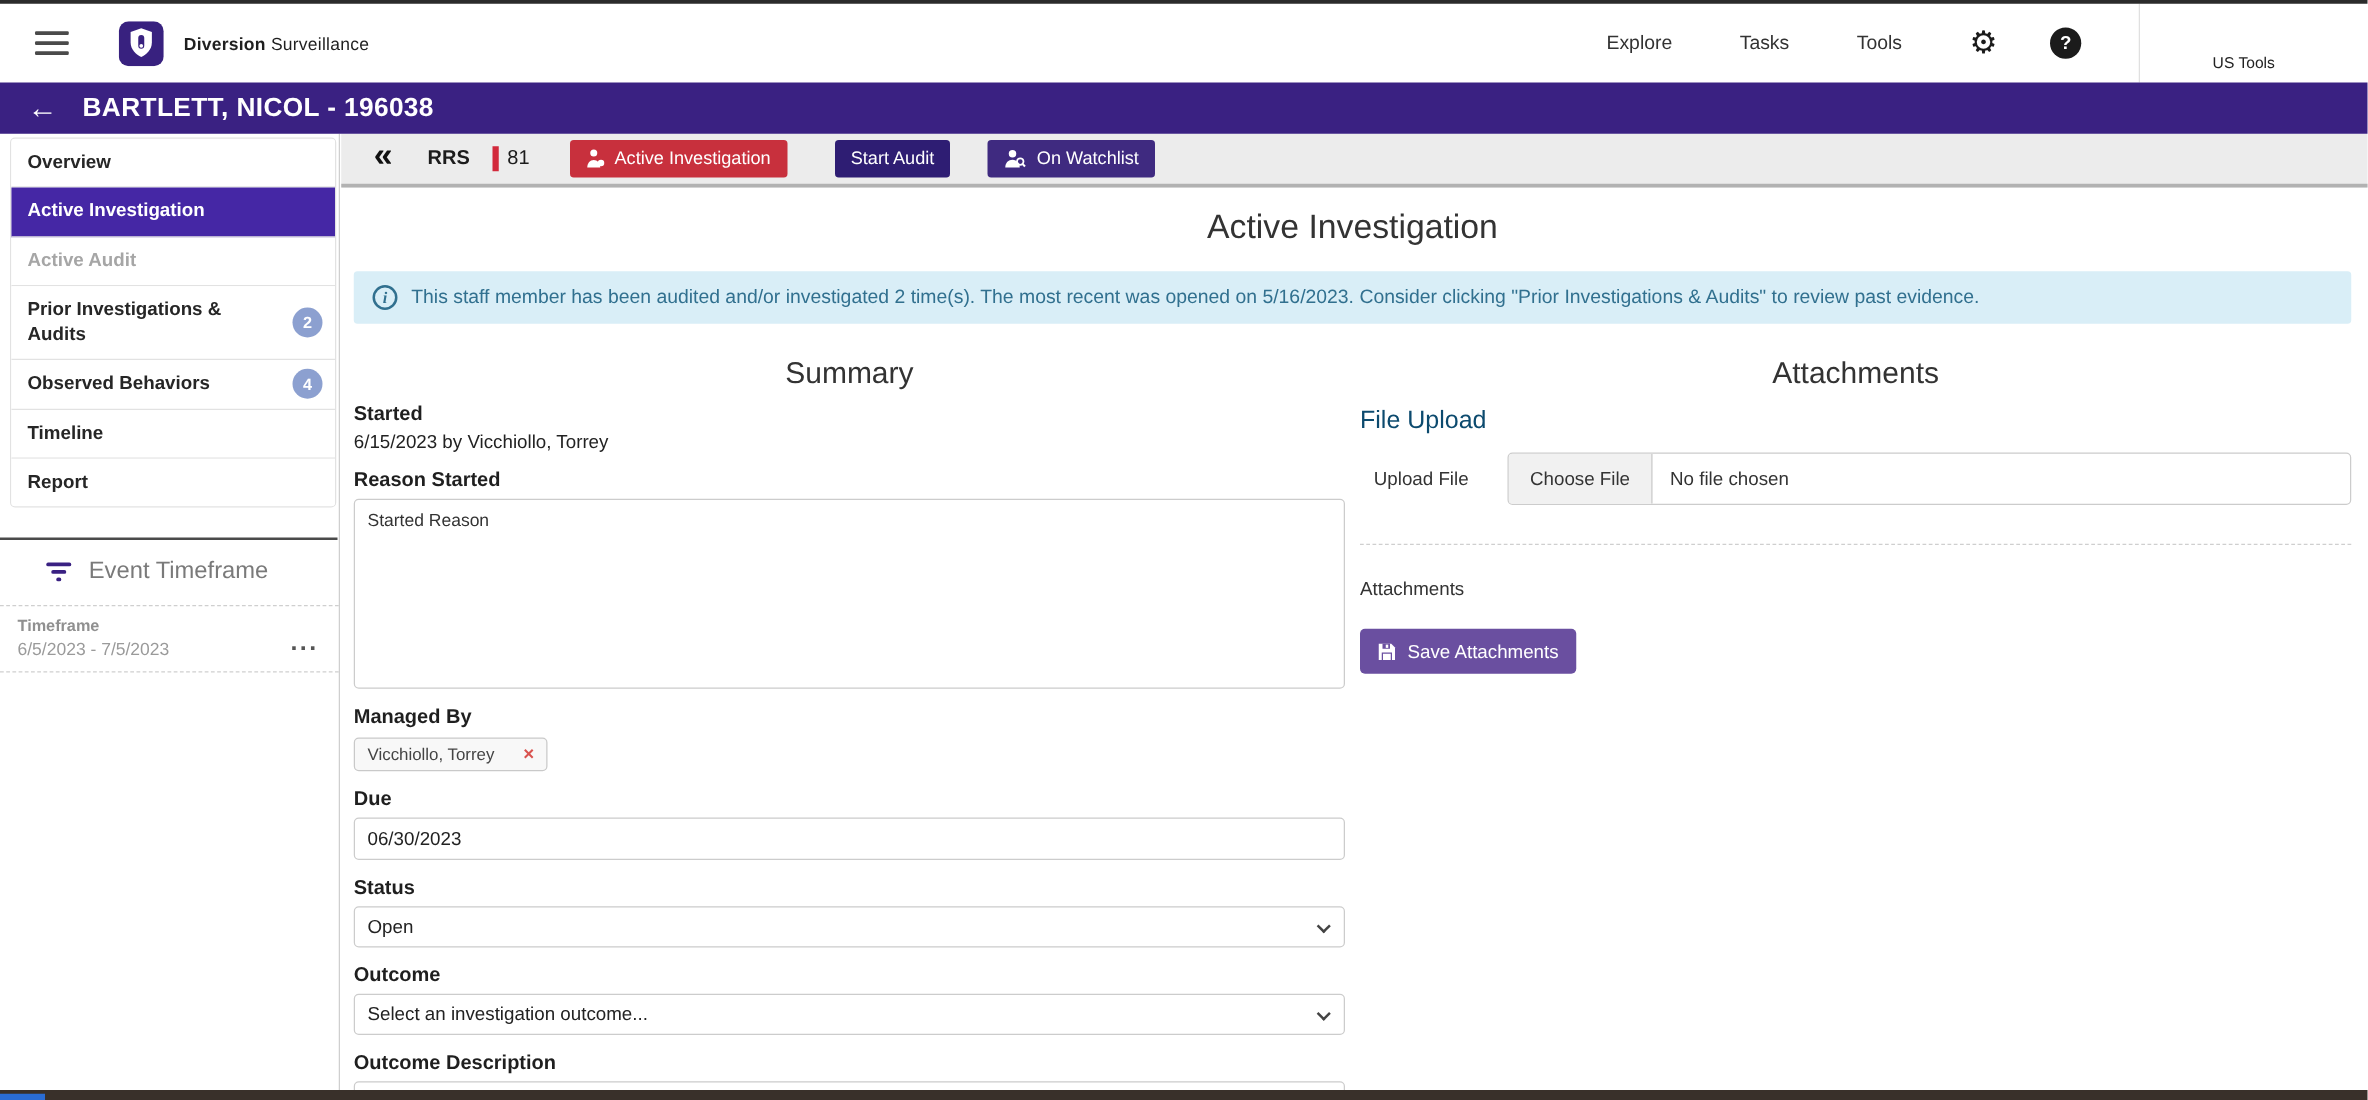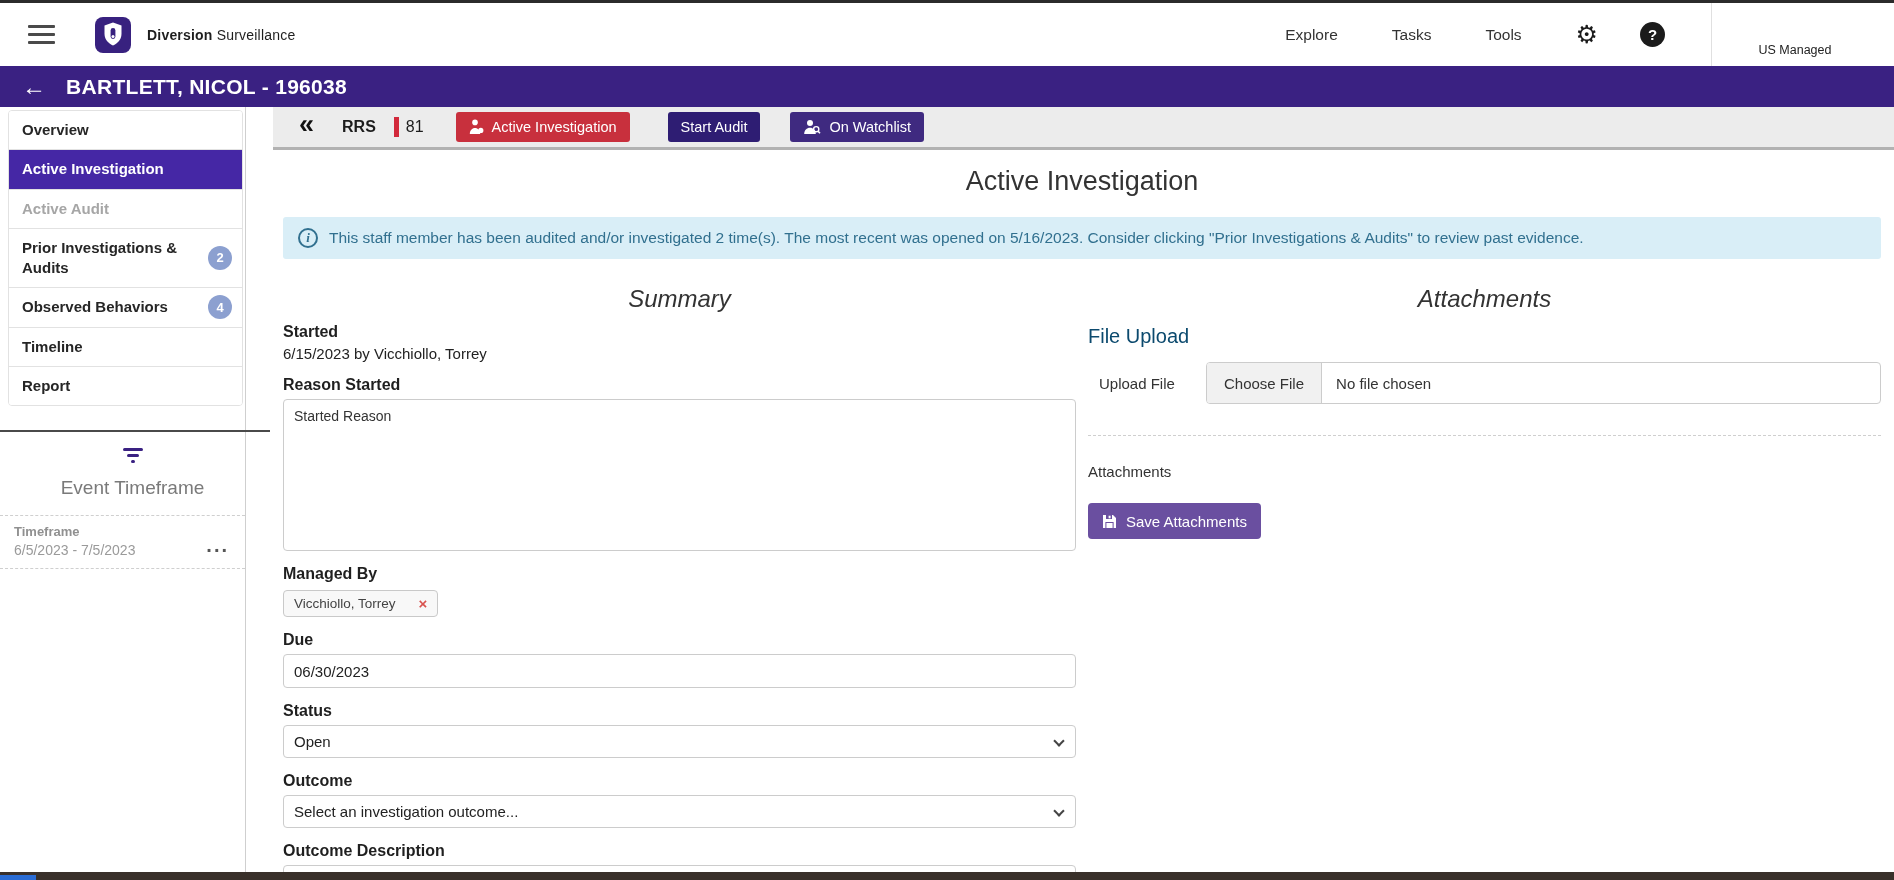--- a/index.html
+++ b/index.html
@@ -21,31 +21,31 @@
           display:flex; align-items:center; justify-content:center; margin-right:46px; cursor:pointer; }
   .orgbox { width:167px; height:63px; border-left:1px solid #e0e0e0; display:flex; align-items:flex-end; justify-content:center; padding-bottom:9px; }
   .orgbox span { font-size:12.5px; color:#222; }
 
   
   .patientbar { position:absolute; left:0; top:66px; width:100%; height:41px; background:#3a2182; display:flex; align-items:center; z-index:5; }
   .backarrow { color:#fff; font-size:24px; margin-left:22px; cursor:pointer; line-height:1; }
   .patient-title { color:#fff; font-size:21px; font-weight:600; margin-left:20px; letter-spacing:.3px; }
 
   
-  .sidebar { position:absolute; left:0; top:107px; width:246px; height:765px; background:#fff; border-right:1px solid #cfcfcf; }
+  .sidebar { position:absolute; left:0; top:107px; width:272px; height:765px; background:#fff; border-right:1px solid #cfcfcf; }
   .nav-list { margin:3px 2px 0 8px; border:1px solid #e2e2e2; border-radius:4px; overflow:hidden; }
   .nav-item { position:relative; padding:9px 56px 9px 13px; font-size:15px; font-weight:700; color:#262626;
               border-bottom:1px solid #e2e2e2; background:#fff; cursor:pointer; line-height:1.35; }
   .nav-item:last-child { border-bottom:none; }
   .nav-item.selected { background:#4527a5; color:#fff; }
   .nav-item.disabled { color:#a6a6a6; cursor:default; }
   .badge { position:absolute; right:10px; top:50%; transform:translateY(-50%); width:24px; height:24px; border-radius:50%;
            background:#8ca0d0; color:#fff; font-size:13px; font-weight:700; display:flex; align-items:center; justify-content:center; }
   .side-divider { margin-top:24px; border-top:2px solid #4a4a4a; width:270px; }
-  .etf-header { margin-top:14px; padding-left:20px; display:flex; align-items:center; gap:13px; color:#7a7a7a; font-size:19px;flex-direction:column; }
+  .etf-header { margin-top:14px; padding-left:36px; display:flex; align-items:center; gap:13px; color:#7a7a7a; font-size:19px; }
   .tf-card { margin-top:16px; border-top:1px dashed #cfcfcf; border-bottom:1px dashed #cfcfcf; padding:8px 16px 10px 14px;
              display:flex; align-items:center;gap:45px; }
   .tf-texts { display:flex; flex-direction:column; gap:3px; }
   .tf-label { font-size:13px; font-weight:700; color:#909090; }
   .tf-value { font-size:14px; color:#9a9a9a; }
   .tf-menu { margin-left:auto; color:#555; font-size:20px; font-weight:700; letter-spacing:2px; cursor:pointer; line-height:0; padding-top:8px; }
 
   
   .toolbar { position:absolute; left:273px; top:107px; right:0; height:43px; background:#ececec; border-bottom:3px solid #b2b2b2;
              display:flex; align-items:center; padding-left:26px; }
@@ -62,21 +62,21 @@
   
   .content { position:absolute; left:273px; top:153px; right:0; bottom:8px; overflow:hidden; padding:0 13px 0 10px; }
   .page-title { text-align:center; font-size:27px; font-weight:400; color:#333; margin:13px 0 20px; }
   .banner { height:42px; background:#d9eef7; border-radius:3px; display:flex; align-items:center; padding:0 15px; gap:11px; }
   .info-icon { width:20px; height:20px; min-width:20px; border:2px solid #31708f; border-radius:50%; color:#31708f;
                font-size:13px; font-weight:700; font-family:"Liberation Serif", serif; font-style:italic;
                display:flex; align-items:center; justify-content:center; }
   .banner-text { font-size:15.5px; color:#31708f; }
   .columns { display:flex; gap:12px; margin-top:26px; }
   .col { flex:1; min-width:0; }
-  .sec-title { text-align:center; font-size:24px; font-weight:400; color:#333;font-style:italic; }
+  .sec-title { text-align:center; font-size:24px; font-weight:400; color:#333; }
   .fld-label { font-size:16px; font-weight:700; color:#1f1f1f; margin-top:14px; }
   .fld-label.first { margin-top:10px; }
   .started-val { font-size:15px; color:#222; margin-top:4px; }
   .boxarea { border:1px solid #ccc; border-radius:4px; padding:8px 10px; font-size:14px; color:#333; margin-top:5px; }
   .reason-box { height:152px; }
   .desc-box { height:80px; }
   .chip { display:inline-flex; align-items:center; gap:23px; margin-top:7px; padding:5px 10px; background:#f8f8f8;
           border:1px solid #c9c9c9; border-radius:4px; font-size:13.5px; color:#444; }
   .chip-x { color:#d9534f; font-weight:700; font-size:15px; cursor:pointer; line-height:1; }
   .t-input { width:100%; height:34px; border:1px solid #ccc; border-radius:4px; padding:0 10px; font-size:15px; color:#222;
@@ -128,21 +128,21 @@
     <span>Surveillance</span>
   </div>
 
   <div class="topnav">
     <a>Explore</a>
     <a>Tasks</a>
     <a>Tools</a>
     <div class="gear">⚙</div>
     <div class="help">?</div>
     <div class="orgbox">
-      <span>US Managed</span>
+      <span>US Tools</span>
     </div>
   </div>
 </div>
 
 <div class="patientbar">
   <span class="backarrow">←</span>
   <span class="patient-title">BARTLETT, NICOL - 196038</span>
 </div>
 
 <div class="sidebar">

